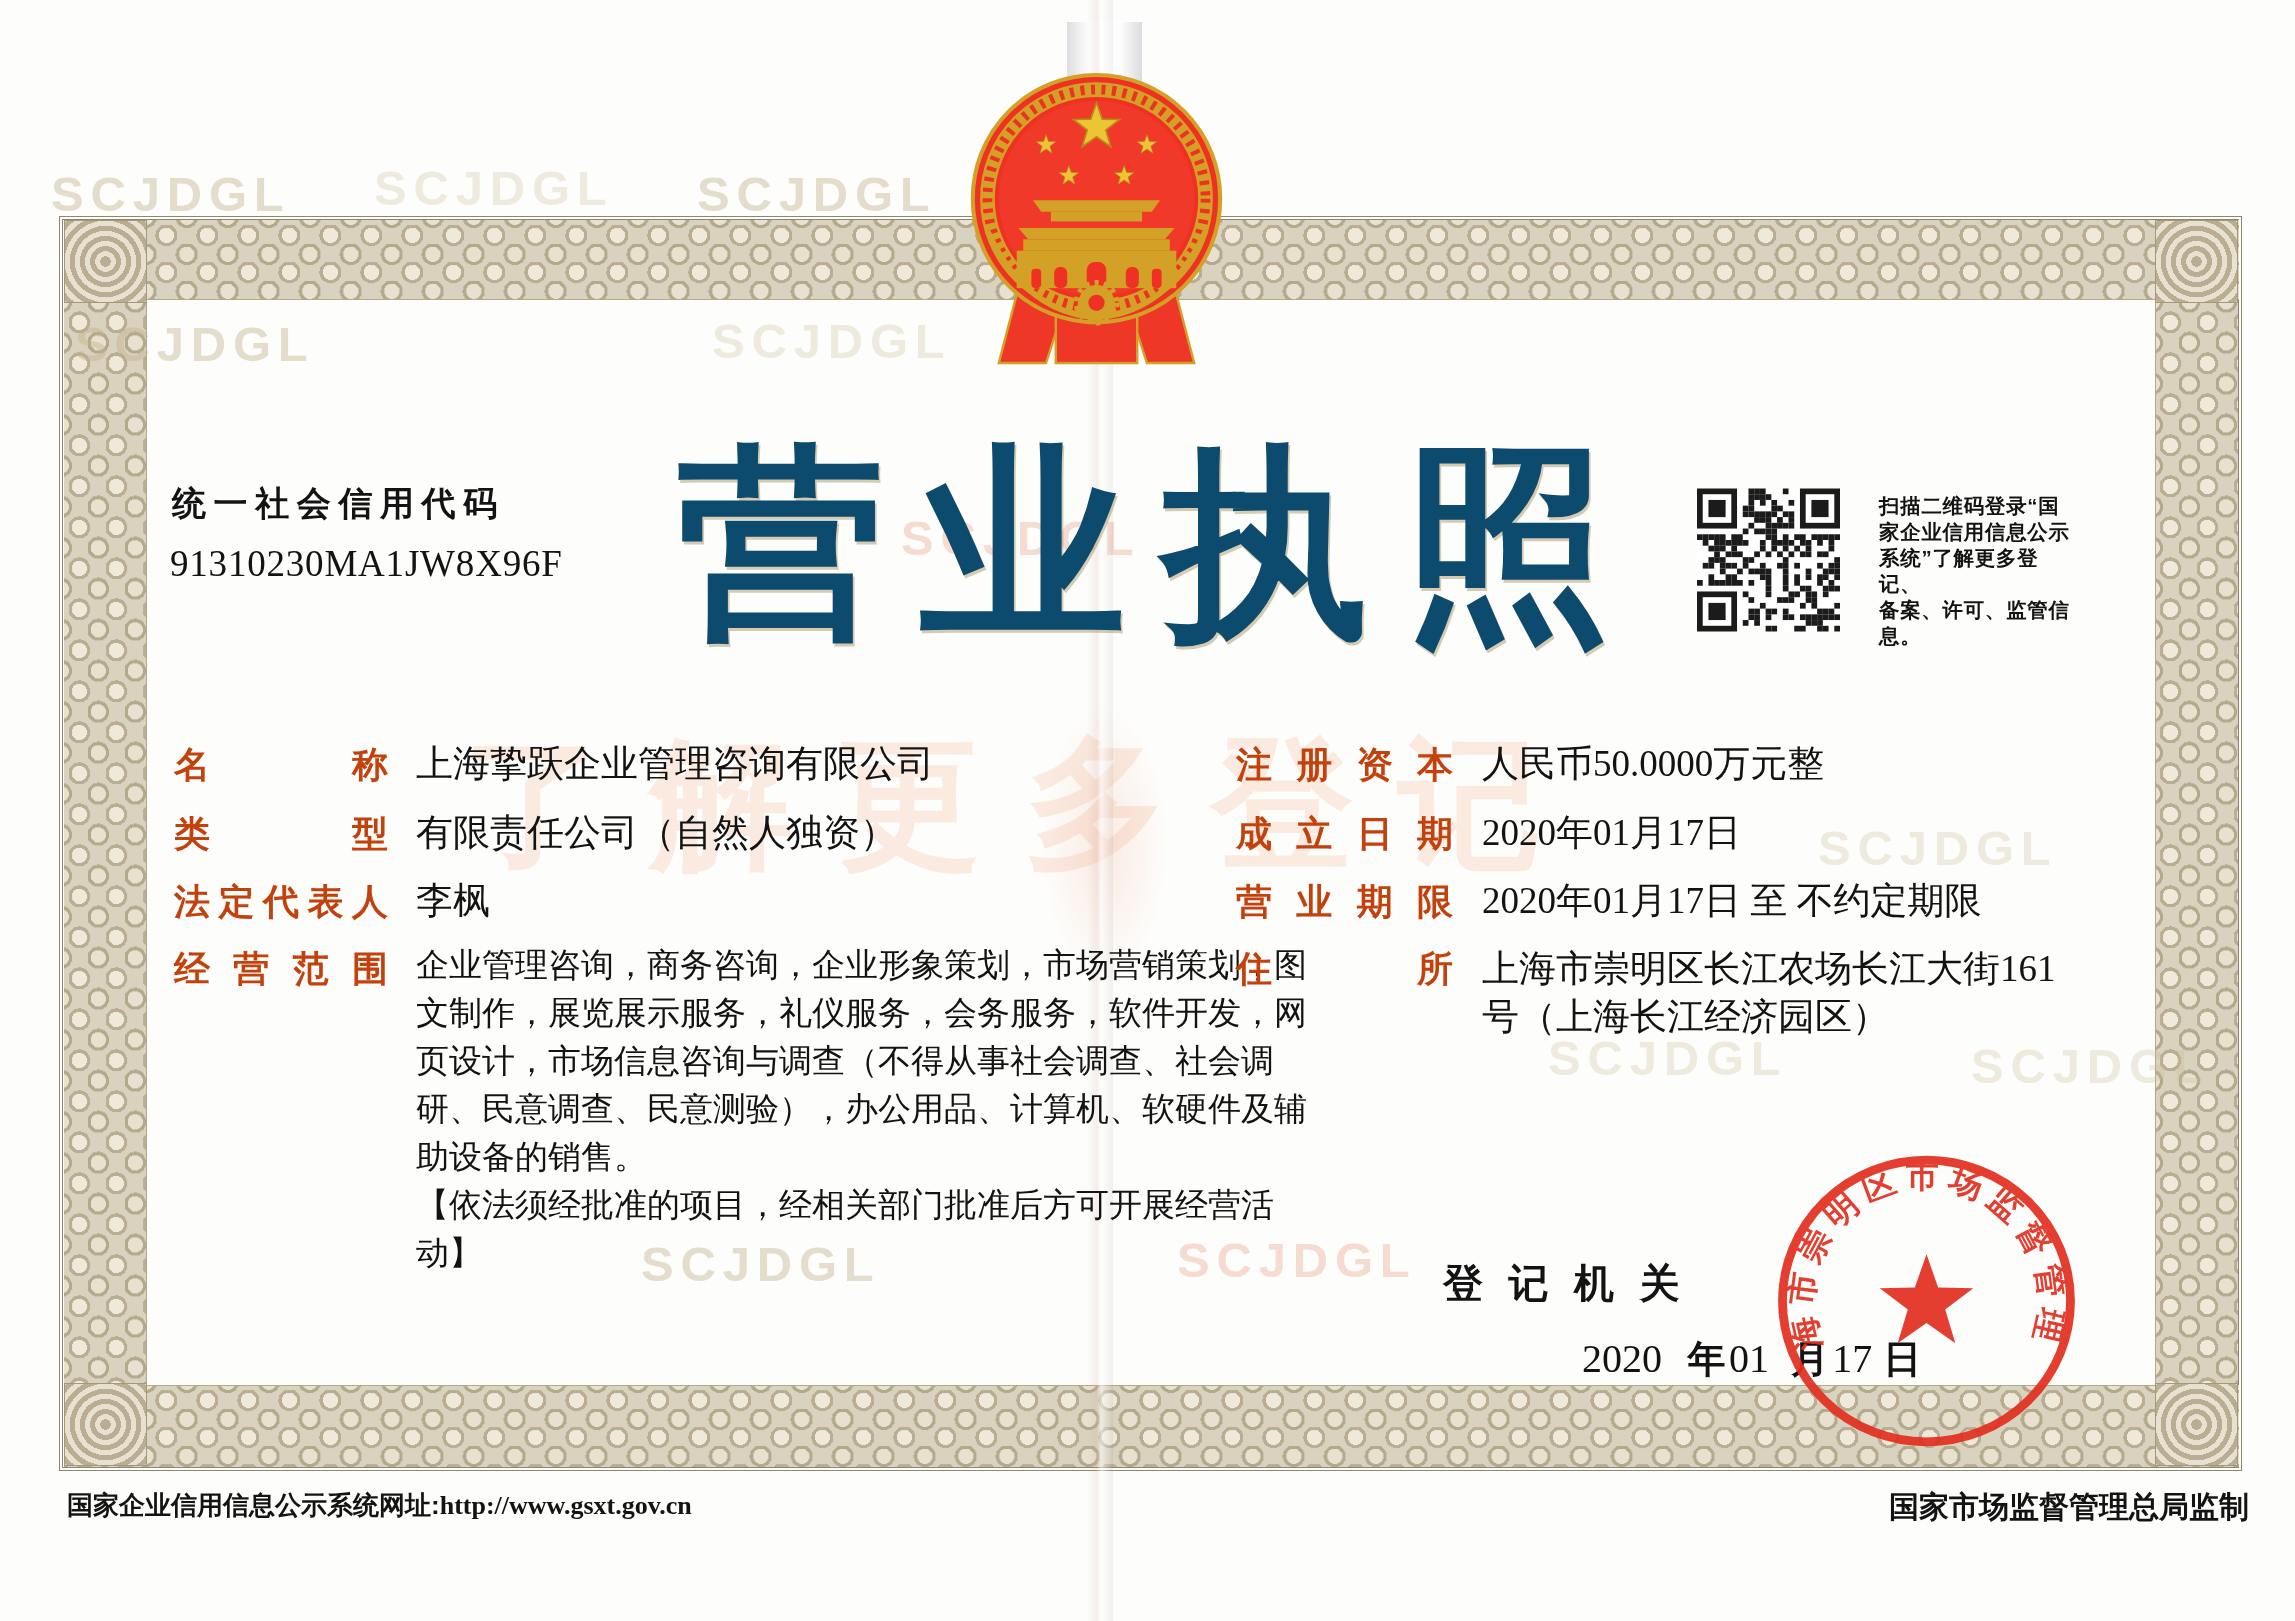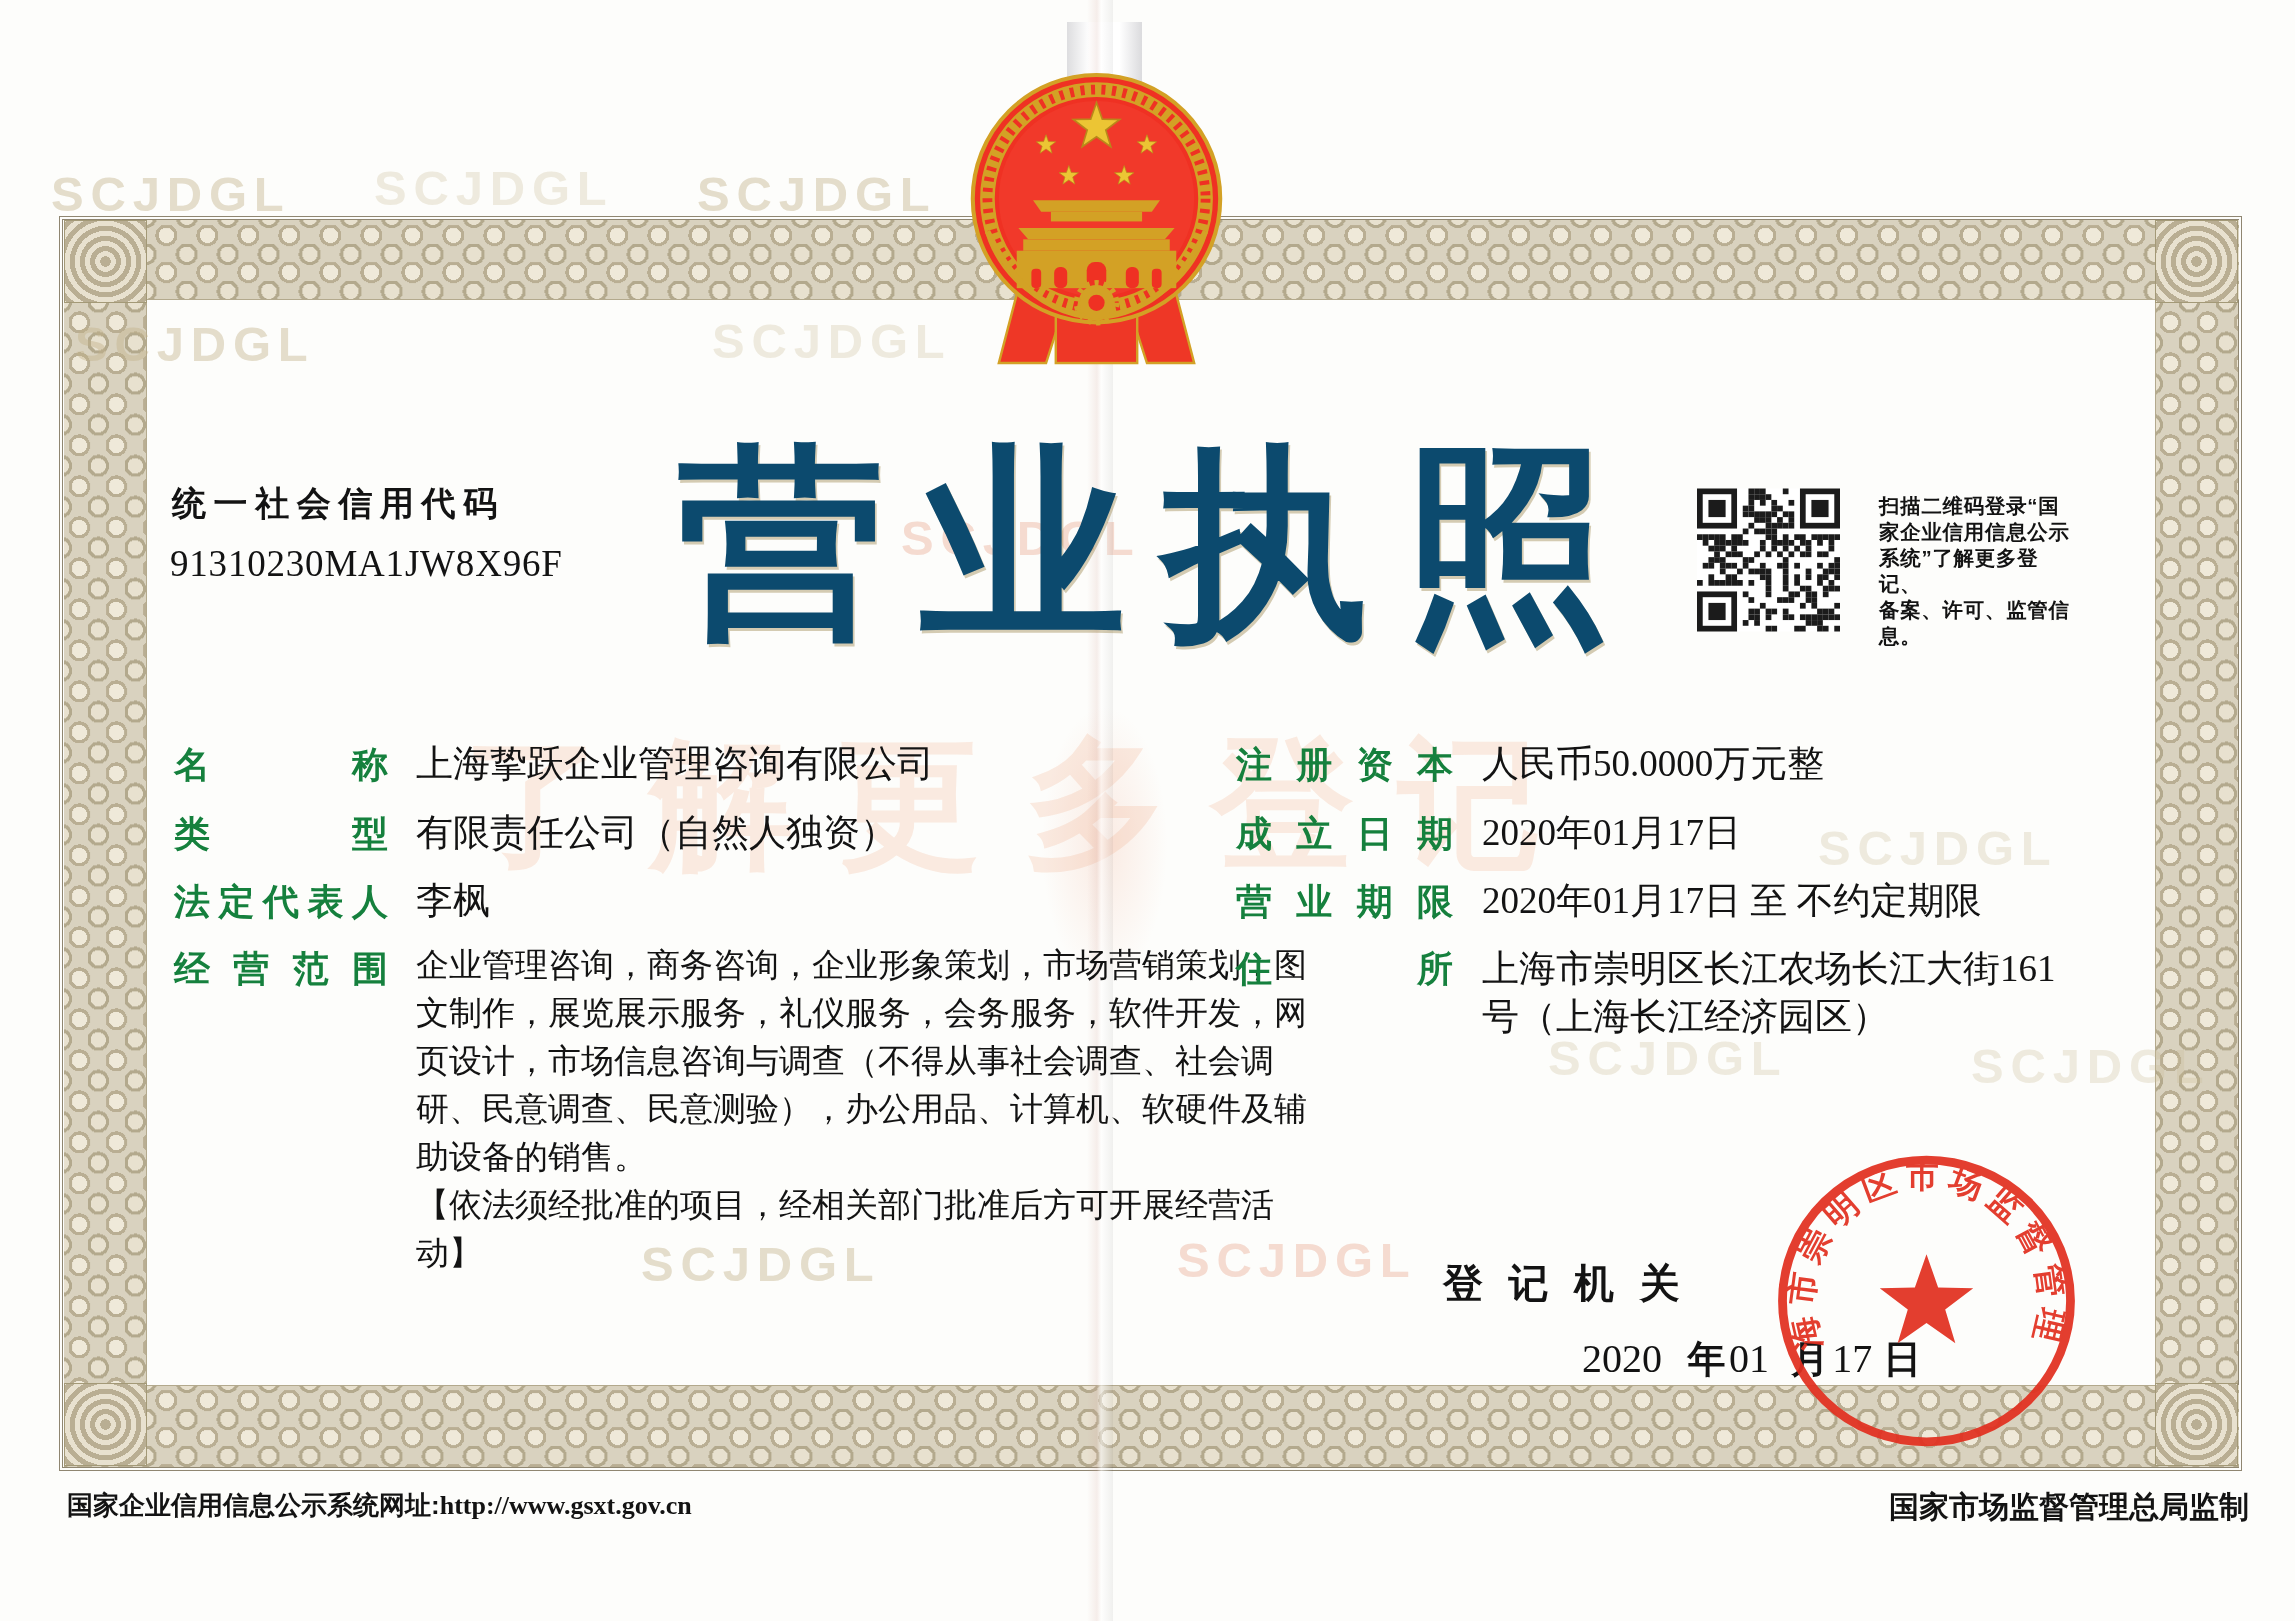--- a/index.html
+++ b/index.html
@@ -79,21 +79,21 @@
   .credit-code  { left:170px; top:542px; font-size:37px; letter-spacing:0.8px; }
   .license-row  { left:170px; top:600px; font-size:34px; }
   .license-row .num { font-family:"Liberation Serif",serif; font-weight:normal; font-size:37px; letter-spacing:0.8px; }
   .doc-title {
     left:678px; top:438px; font-size:206px; line-height:1.05; font-weight:bold;
     letter-spacing:36px; color:#0c4a6e; font-family:"Liberation Serif",serif;
     text-shadow:1.7px 2.5px 0 rgba(120,90,10,0.30); white-space:nowrap;
   }
   .qr-box { left:1697px; top:488px; width:143px; height:144px; }
   .qr-caption { left:1879px; top:493px; width:195px; font-size:20.4px; line-height:26px; letter-spacing:0.8px; }
-  .f-label { width:214px; font-size:36px; text-align:justify; text-align-last:justify; color:#15803d; }
+  .f-label { width:214px; font-size:36px; text-align:justify; text-align-last:justify; color:#c2410c; }
   .f-label-r { width:217px; }
   .f-value { font-size:37px; line-height:1.25; }
   .scope-line { font-size:33px; line-height:48px; }
   .reg-label { left:1443px; top:1256px; font-size:40px; letter-spacing:25.5px; white-space:nowrap;text-align:right; }
   .reg-date { left:1582px; top:1334px; font-size:40px; white-space:nowrap; }
   .reg-date .date-num { font-family:"Liberation Serif",serif; }
   .reg-date .date-zh  { font-family:"Liberation Sans",sans-serif; font-weight:bold; font-size:38px; }
   .footer-left  { left:39px; top:1488px; font-size:26px;margin-left:28px; }
   .footer-left .url { font-family:"Liberation Serif",serif; font-weight:bold; }
   .footer-right { right:46px; top:1487px; font-size:30px; }

